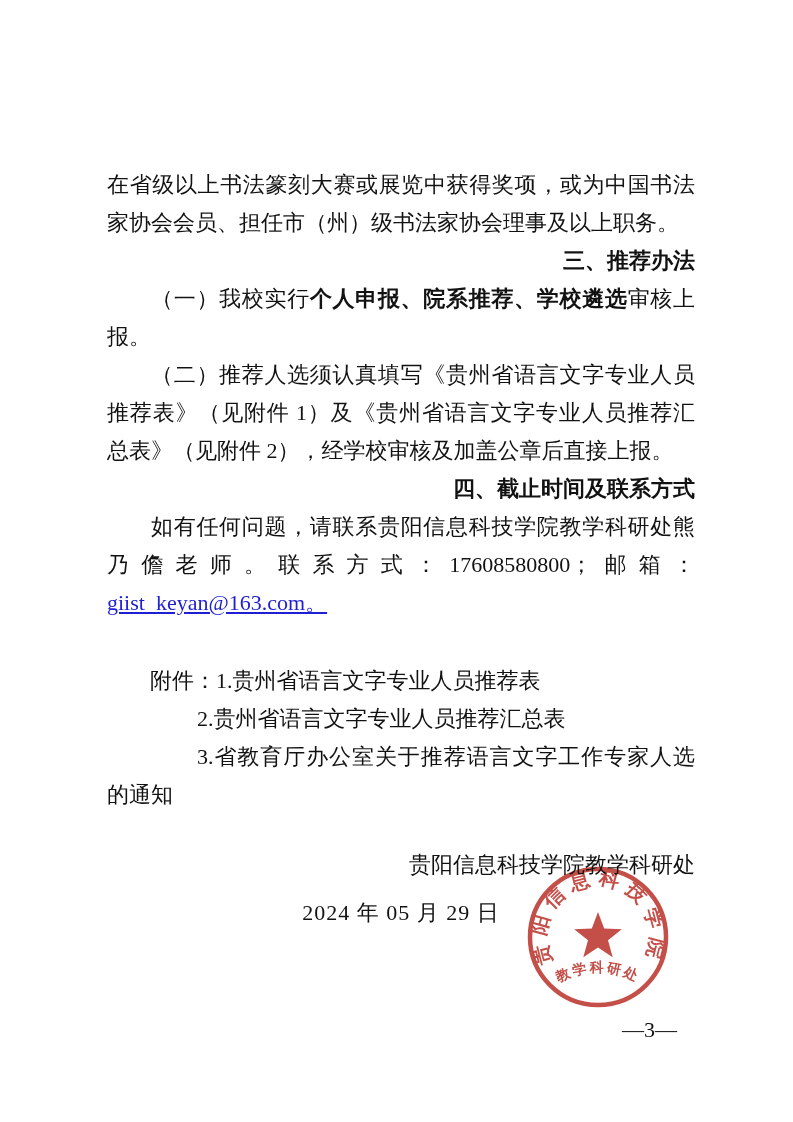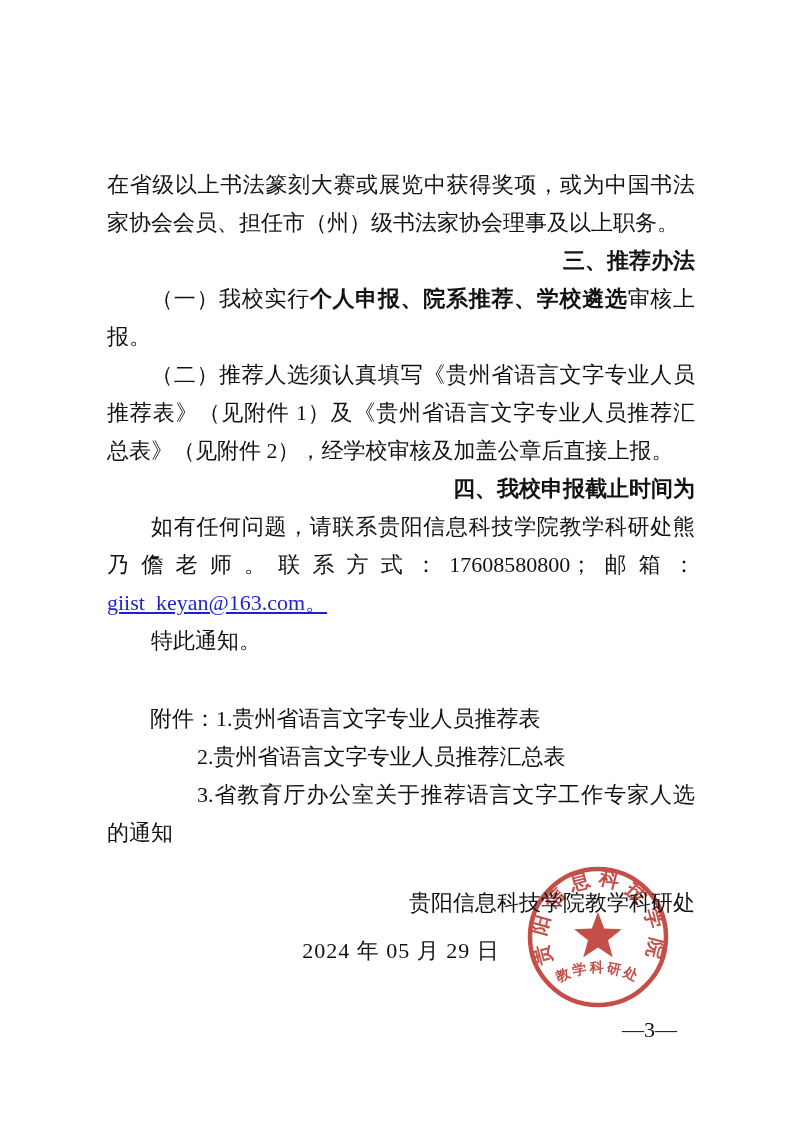--- a/index.html
+++ b/index.html
@@ -114,26 +114,25 @@
   <div class="content">
 
     <p class="body no-indent">在省级以上书法篆刻大赛或展览中获得奖项，或为中国书法家协会会员、担任市（州）级书法家协会理事及以上职务。</p>
 
     <h3 class="heading">三、推荐办法</h3>
 
     <p class="body"><span>（一）我校实行</span><span class="hei">个人申报、院系推荐、学校遴选</span><span>审核上报。</span></p>
 
     <p class="body">（二）推荐人选须认真填写《贵州省语言文字专业人员推荐表》（见附件 1）及《贵州省语言文字专业人员推荐汇总表》（见附件 2），经学校审核及加盖公章后直接上报。</p>
 
-    <h3 class="heading">四、我校申报截止时间为</h3>
+    <h3 class="heading">四、截止时间及联系方式</h3>
 
 
     <p class="body"><span>如有任何问题，请联系贵阳信息科技学院教学科研处熊乃儋老师。联系方式：17608580800；邮箱：</span><a class="email" href="#">giist_keyan@163.com。</a></p>
 
-    <p class="body">特此通知。</p>
 
     <div class="attachments">
       <div class="attach-row"><span>附件：</span><span>1.贵州省语言文字专业人员推荐表</span></div>
       <div class="attach-item">2.贵州省语言文字专业人员推荐汇总表</div>
       <div class="attach-item3">3.省教育厅办公室关于推荐语言文字工作专家人选的通知</div>
     </div>
 
     <div class="signature">贵阳信息科技学院教学科研处</div>
     <div class="sign-date">2024 年 05 月 29 日</div>
   </div>

